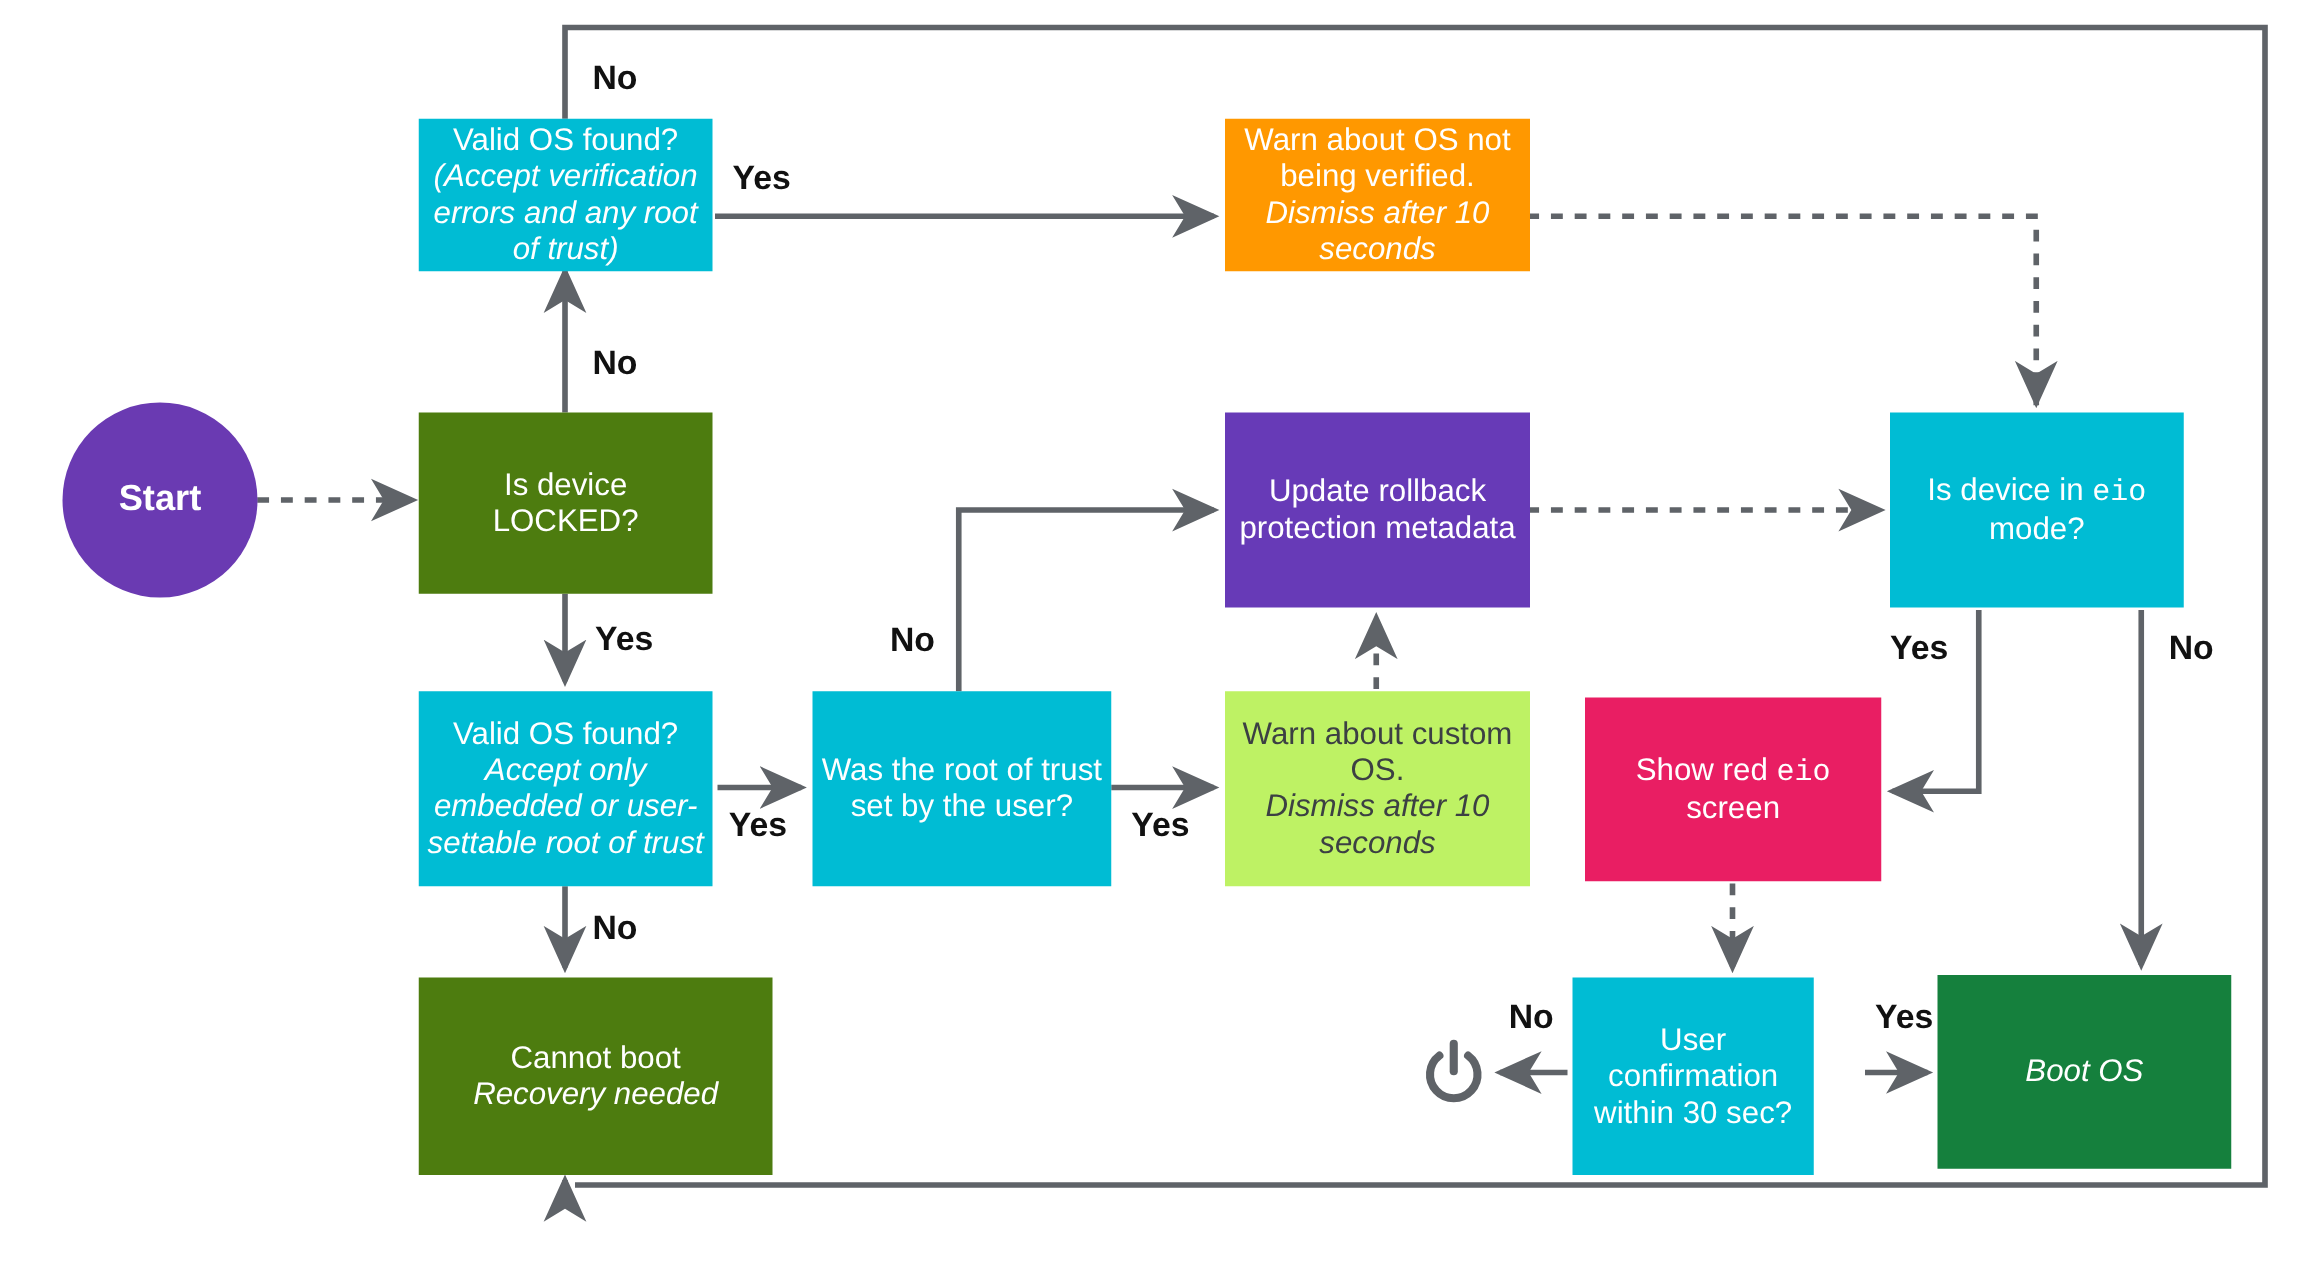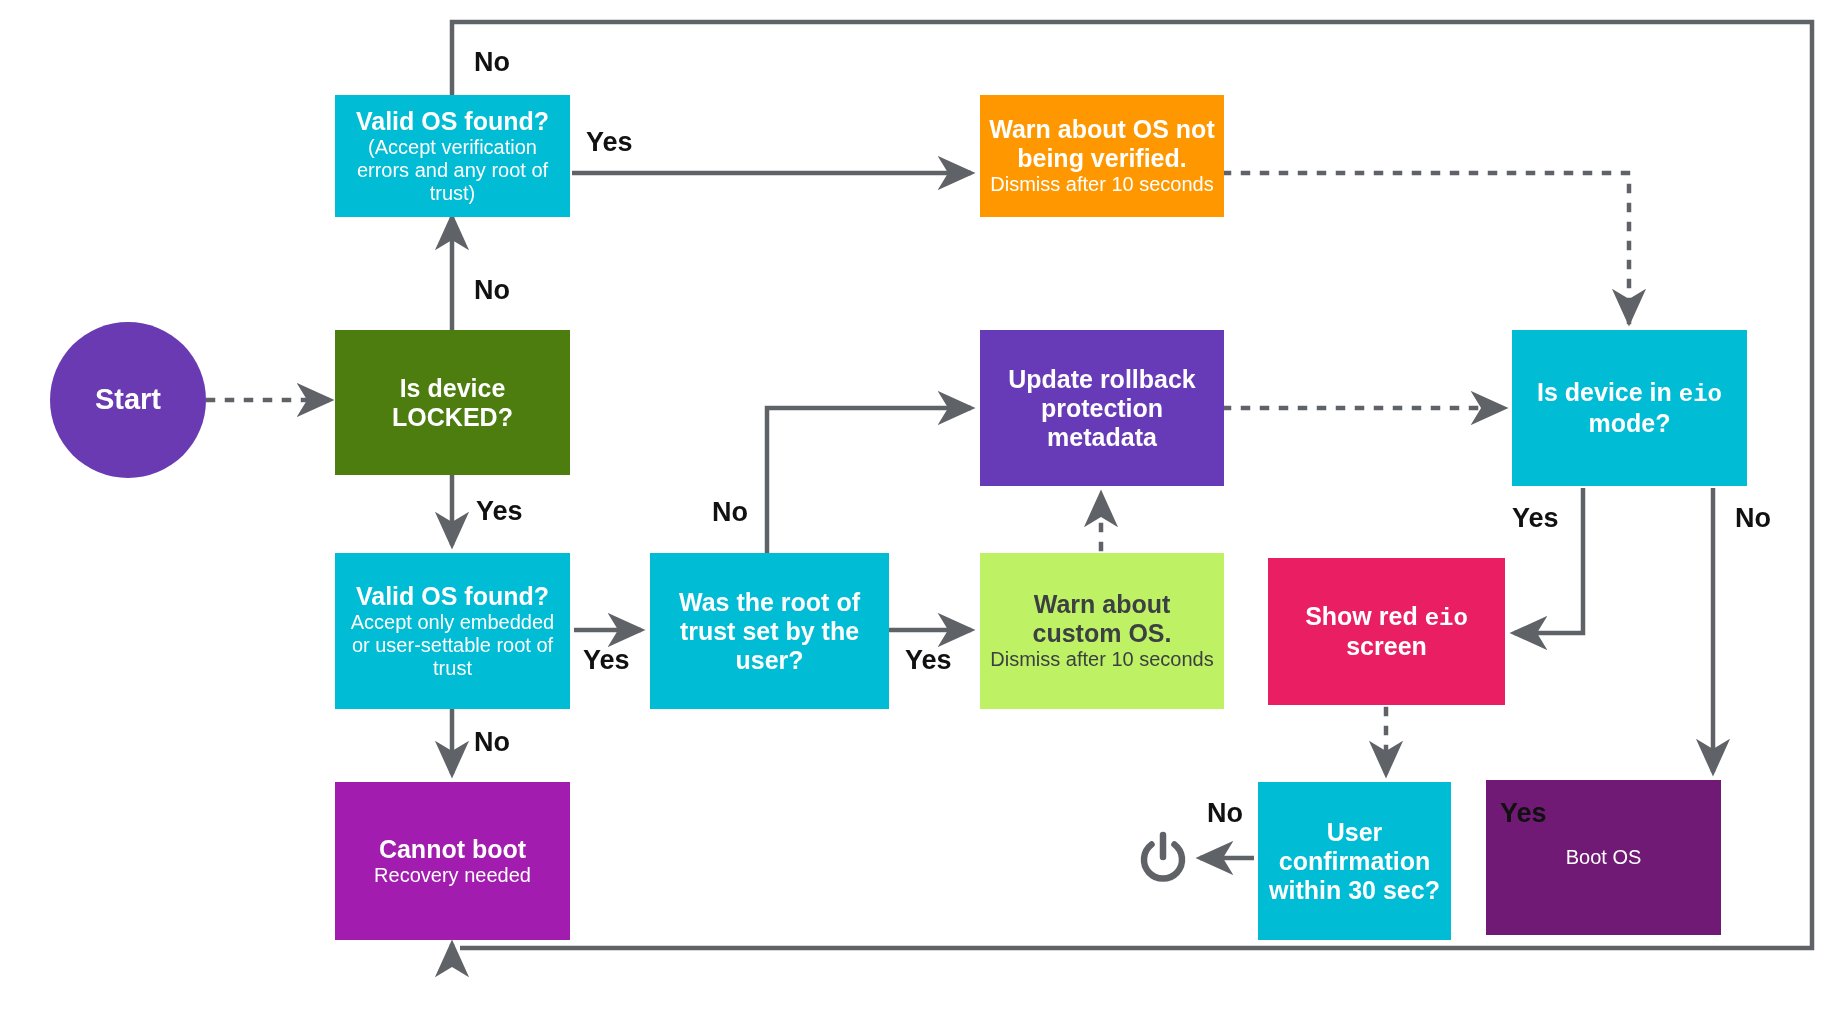--- a/index.html
+++ b/index.html
@@ -28,26 +28,27 @@
     box-sizing: border-box;
     display: flex;
     flex-direction: column;
     align-items: center;
     justify-content: center;
     text-align: center;
     line-height: 1.16;
     padding: 2px 6px;
   }
   .node .ttl {
-    font-weight: bold;
+    font-weight: normal;
     font-size: 25px;
   }
   .node .sub {
     font-weight: normal;
-    font-size: 20px;
+    font-size: 25px;
+    font-style: italic;
   }
   .node.light .ttl, .node.light .sub { color: #ffffff; }
   .node.dark  .ttl, .node.dark  .sub { color: #3c4043; }
 
   .start-node {
     border-radius: 50%;
     font-weight: bold;
     font-size: 29px;
     color: #ffffff;
   }
@@ -174,30 +175,30 @@
   </div>
 
   <div class="node light" style="left:1512px; top:330px; width:235px; height:156px; background:#00bcd4;">
     <span class="ttl"><span>Is device in </span><span class="mono">eio</span><span> mode?</span></span>
   </div>
 
   <div class="node light" style="left:1268px; top:558px; width:237px; height:147px; background:#e91e63;">
     <span class="ttl"><span>Show red </span><span class="mono">eio</span><span> screen</span></span>
   </div>
 
-  <div class="node light" style="left:335px; top:782px; width:235px; height:158px; background:#a21caf;">
+  <div class="node light" style="left:335px; top:782px; width:283px; height:158px; background:#4d7c0f;">
     <span class="ttl">Cannot boot</span>
     <span class="sub">Recovery needed</span>
   </div>
 
   <div class="node light" style="left:1258px; top:782px; width:193px; height:158px; background:#00bcd4;">
     <span class="ttl">User confirmation within 30 sec?</span>
   </div>
 
-  <div class="node light" style="left:1486px; top:780px; width:235px; height:155px; background:#701a75;">
+  <div class="node light" style="left:1550px; top:780px; width:235px; height:155px; background:#15803d;">
     <span class="sub">Boot OS</span>
   </div>
 
   <svg class="power-icon" style="left:1131px; top:826px;" width="64" height="64" viewBox="0 0 64 64">
     <path d="M20.5,18.5 a19,19 0 1,0 23,0" fill="none" stroke="#5f6368" stroke-width="6.5" stroke-linecap="round"></path>
     <line x1="32" y1="9" x2="32" y2="31" stroke="#5f6368" stroke-width="6.5" stroke-linecap="round"></line>
   </svg>
 
   <span class="elabel" style="left:474px; top:47px;">No</span>
 

